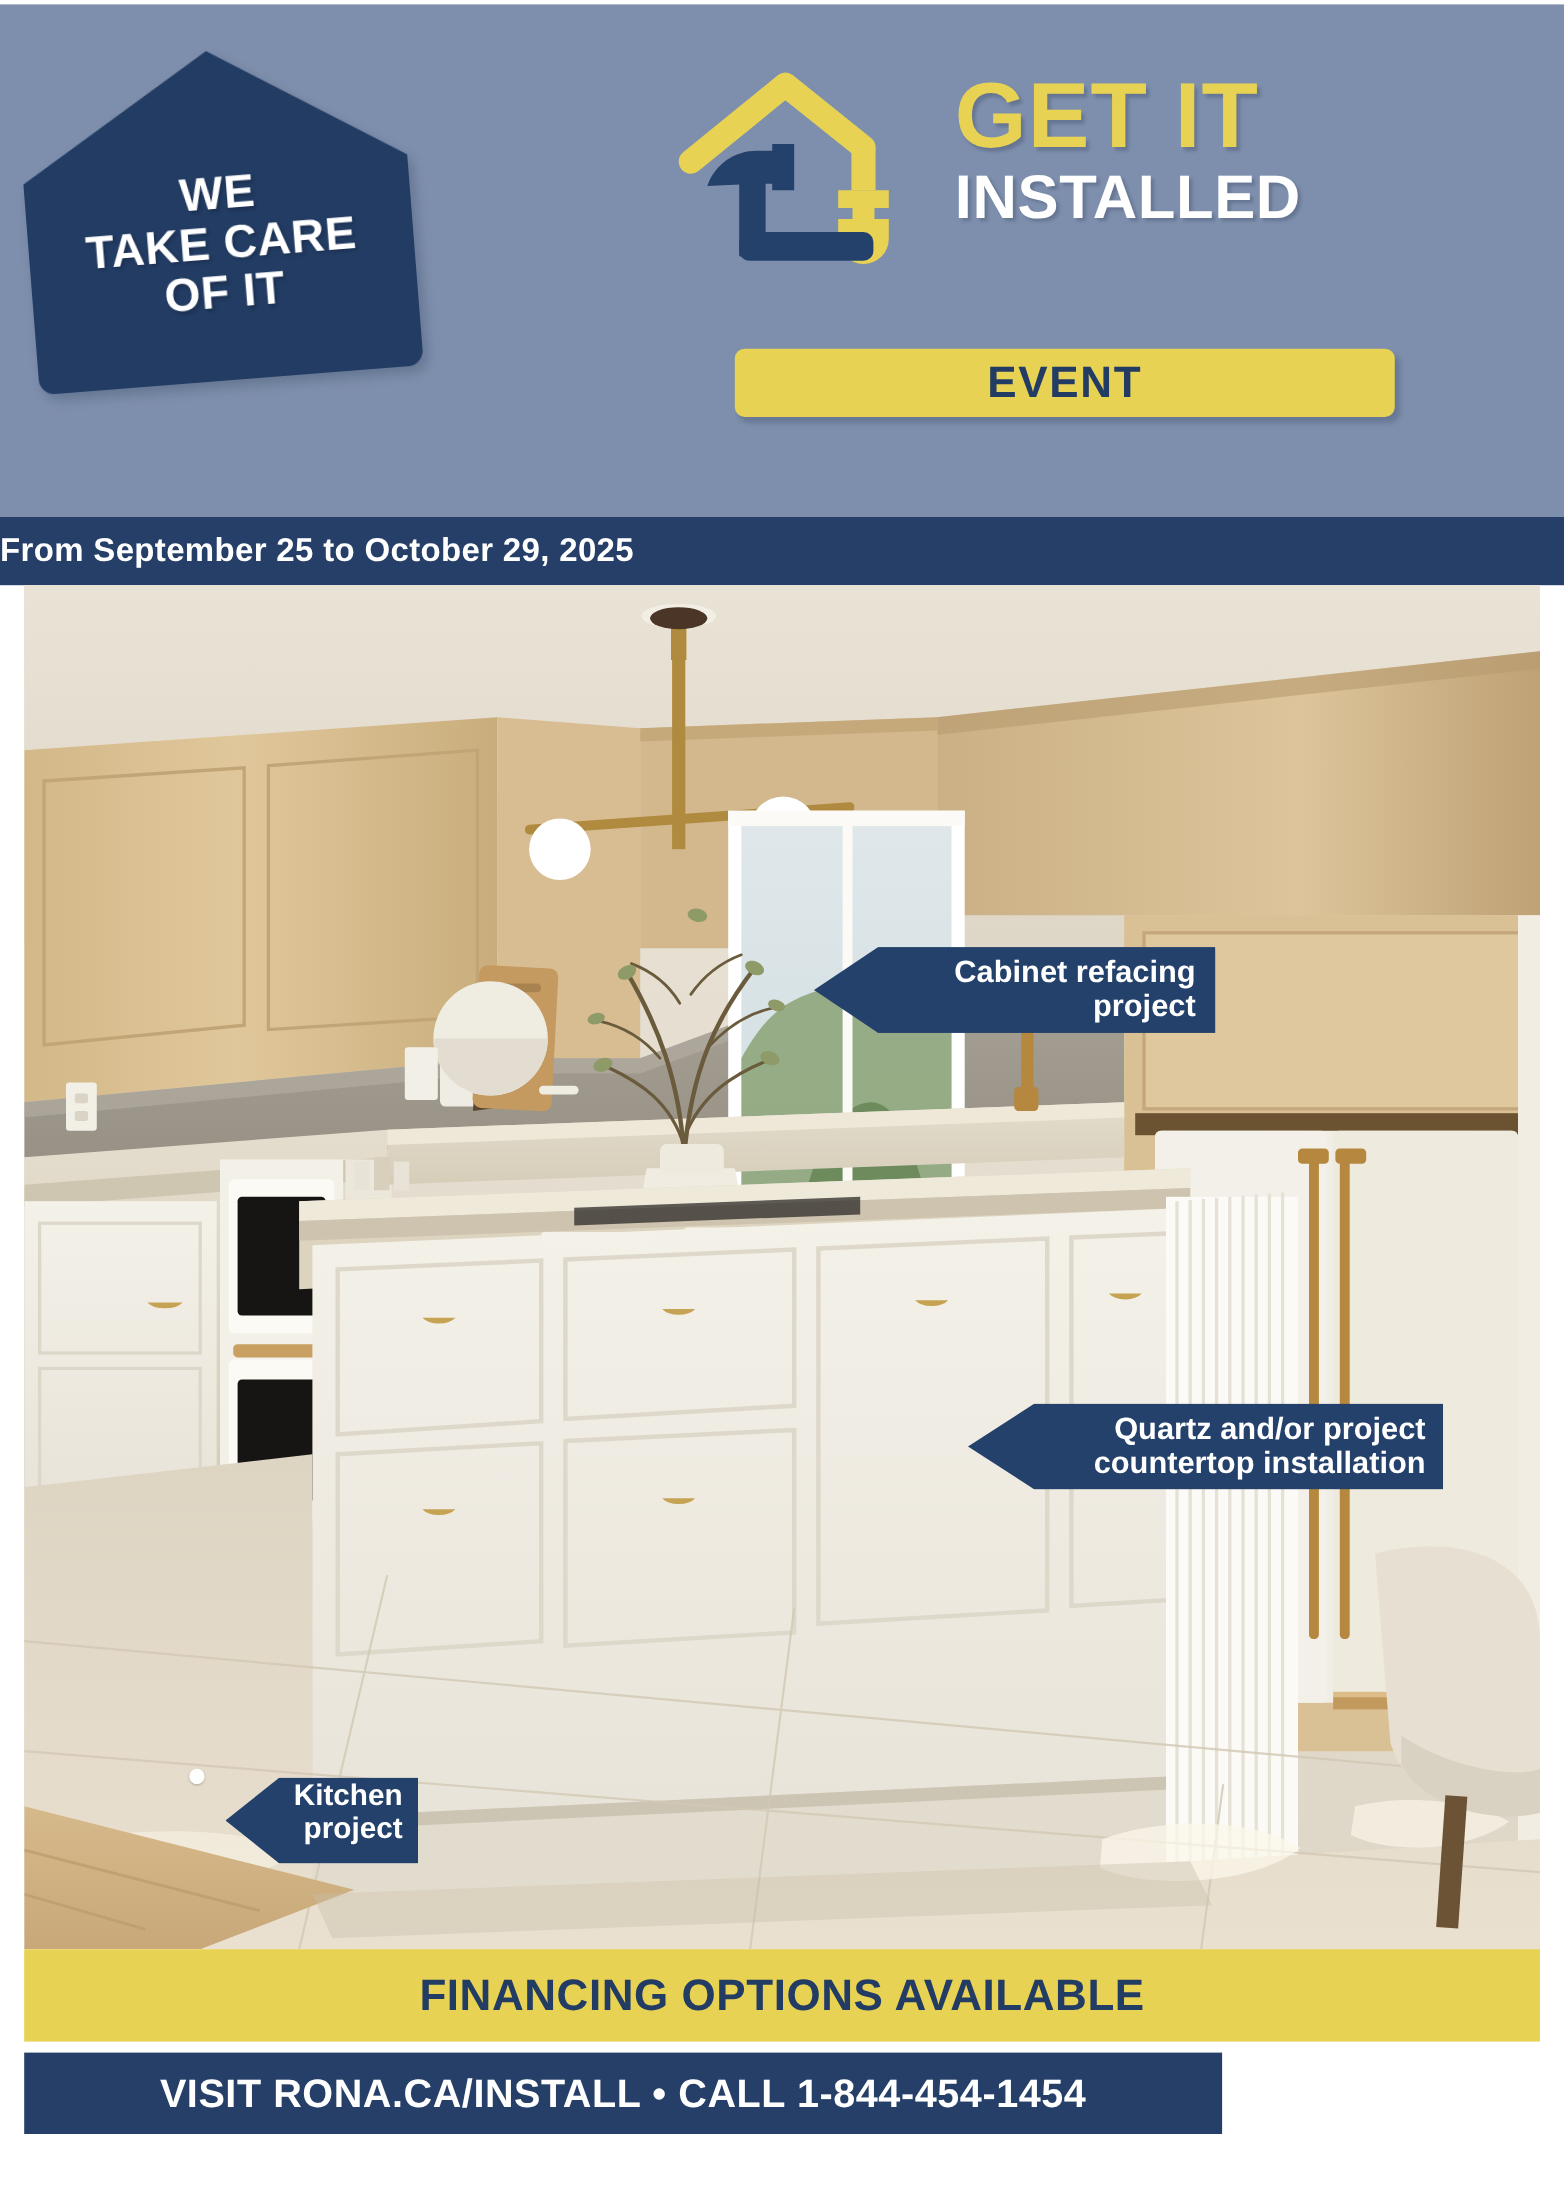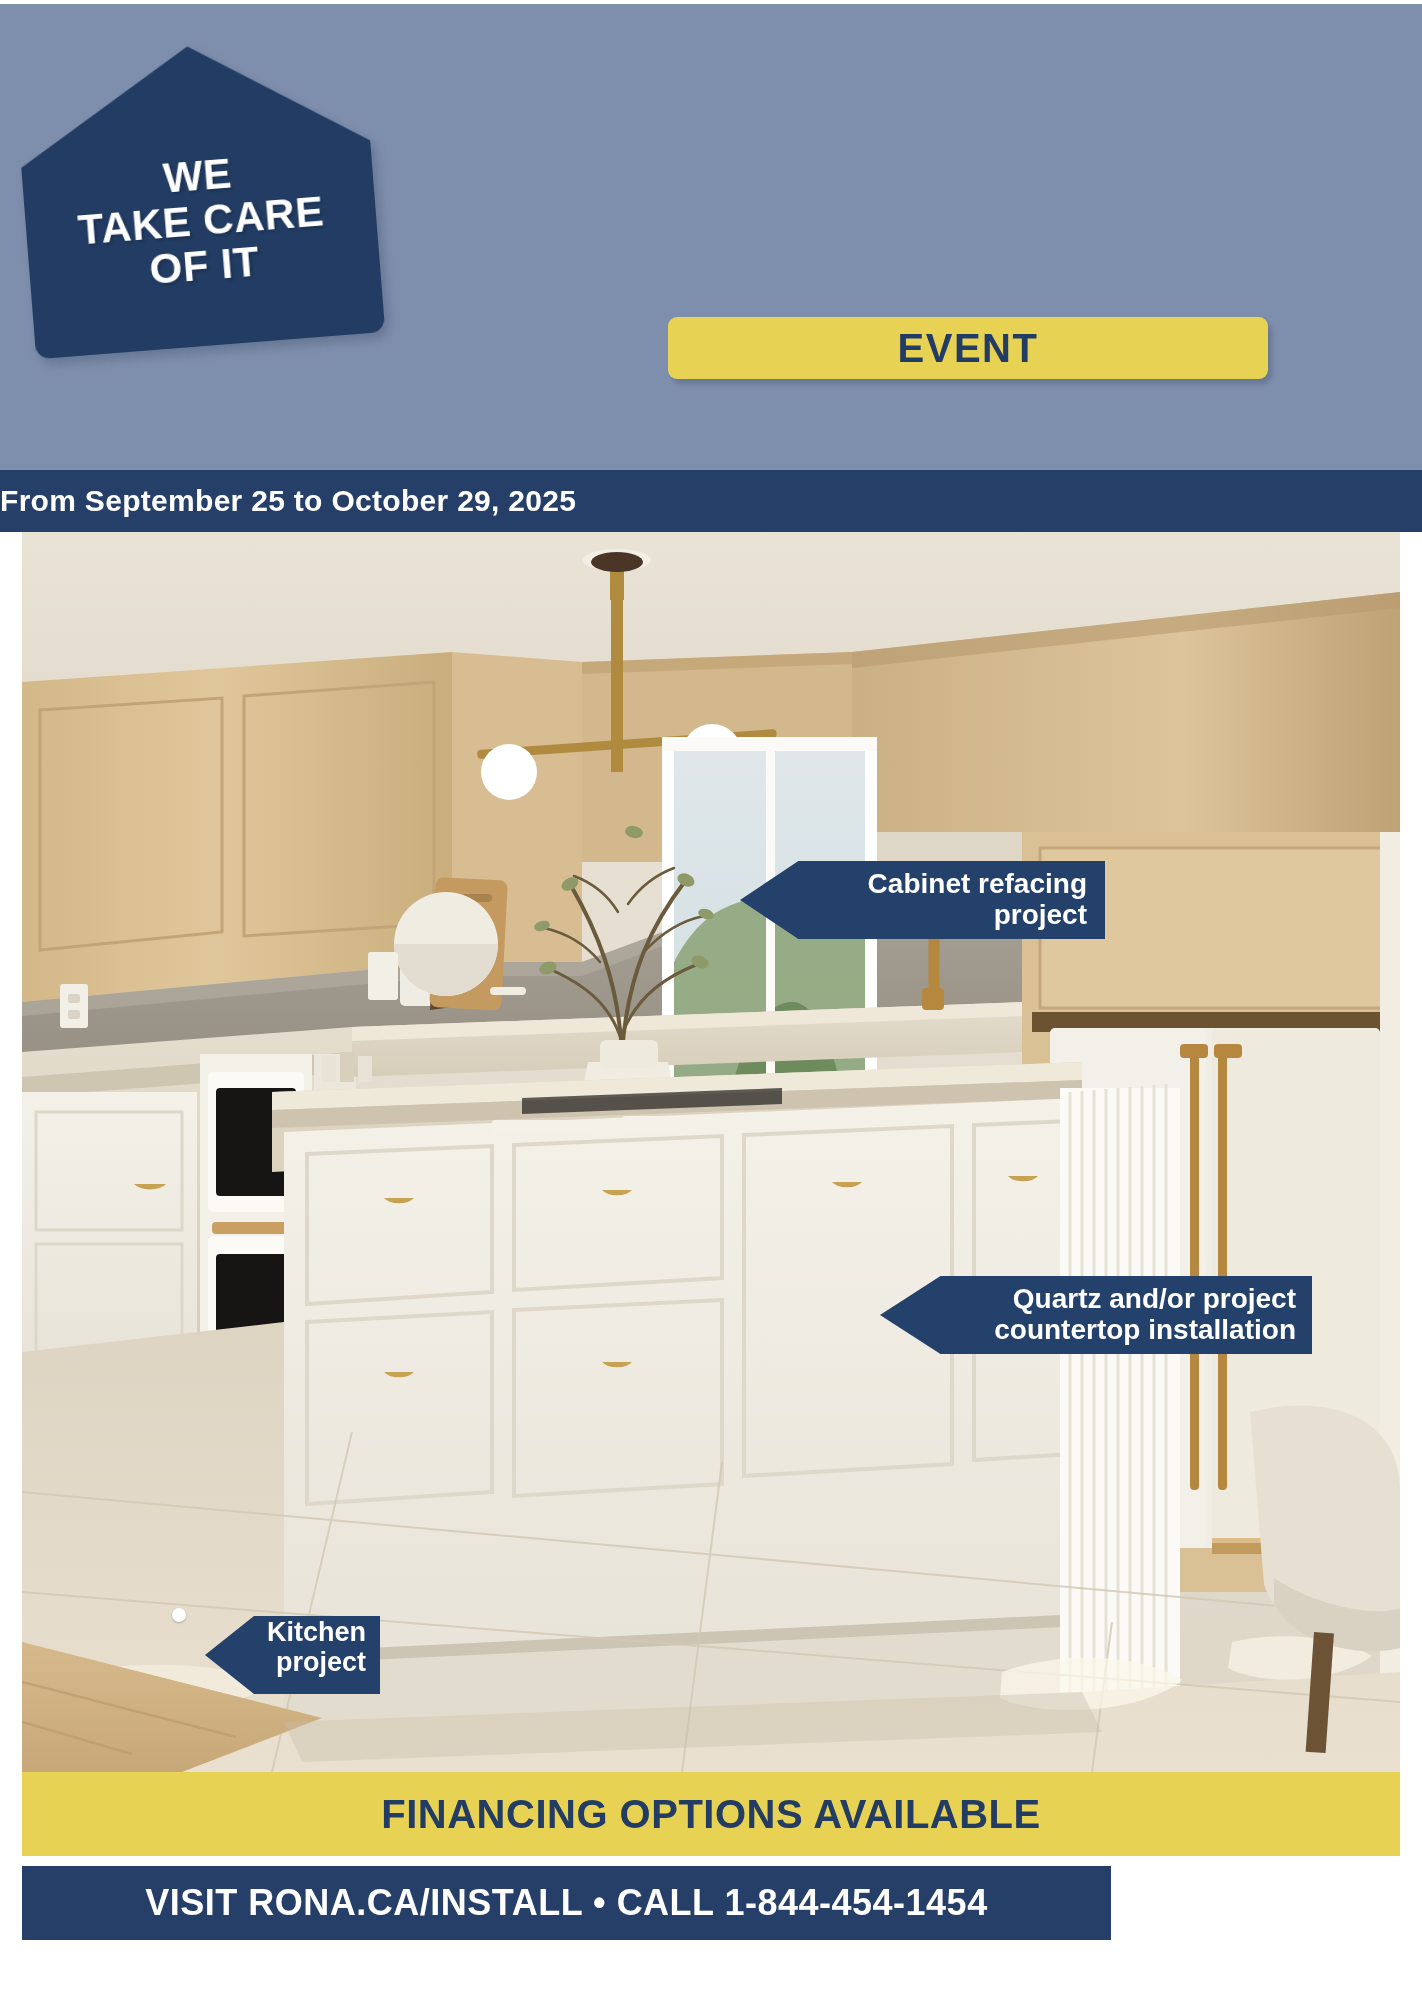--- a/index.html
+++ b/index.html
@@ -165,20 +165,40 @@
 
       <div class="care-badge">
         <div class="care-shape"></div>
         <div class="care-text">
           <span>WE</span>
           <span>TAKE CARE</span>
           <span>OF IT</span>
         </div>
       </div>
 
+      <div class="logo-lockup">
+        <div class="logo-mark">
+          <svg width="215" height="195" viewBox="0 0 215 195" xmlns="http://www.w3.org/2000/svg">
+
+            <path d="M18 86 L104 16 L175 73" fill="none" stroke="#e8d253" stroke-width="22" stroke-linecap="round" stroke-linejoin="round"></path>
+            <path d="M175 73 L175 112" fill="none" stroke="#e8d253" stroke-width="22" stroke-linecap="butt"></path>
+
+            <path d="M152 112 h46 v16 h-13 v10 h13 v18 a23 23 0 0 1 -46 0 v-18 h13 v-10 h-13 z" fill="#e8d253"></path>
+
+            <path d="M33 108 C40 88 58 76 78 76 L92 76 L92 70 L112 70 L112 112 L92 112 L92 106 L78 106 Z" fill="#24416c"></path>
+
+            <rect x="62" y="100" width="24" height="72" fill="#24416c"></rect>
+            <rect x="62" y="150" width="122" height="26" rx="9" fill="#24416c"></rect>
+          </svg>
+        </div>
+        <div class="logo-words">
+          <div class="logo-get">GET IT</div>
+          <div class="logo-installed">INSTALLED</div>
+        </div>
+      </div>
 
       <div class="event-btn">
         <span>EVENT</span>
       </div>
 
     </div>
   </div>
 
   <div class="date-bar">
     <span>From September 25 to October 29, 2025</span>

